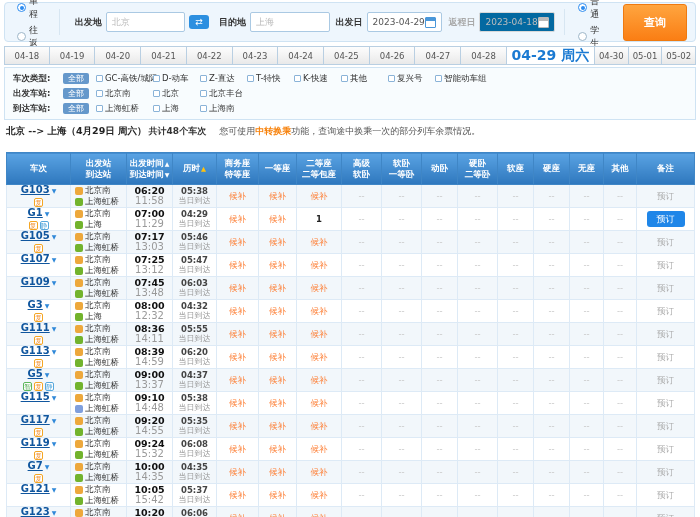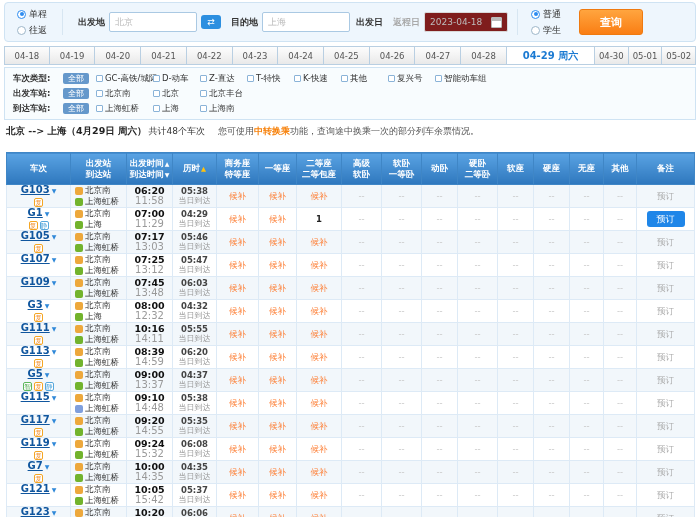--- a/index.html
+++ b/index.html
@@ -13,37 +13,37 @@
   .radio-item { display:flex; align-items:center; gap:3px; }
   .radio { width:9px; height:9px; border:1px solid #9db6c9; border-radius:50%; background:#fff; position:relative; flex:none; }
   .radio.on { border-color:#2d8cf0; }
   .radio.on::after { content:""; position:absolute; inset:1.5px; background:#2d8cf0; border-radius:50%; }
   .vline { width:1px; height:26px; background:#d7e6f2; margin:0 9px; flex:none; }
   .fld-label { font-weight:bold; margin:0 4px 0 6px; white-space:nowrap; }
   .fld { height:20px; background:#fff; border:1px solid #aac9e3; border-radius:2px;
     display:flex; align-items:center; padding:0 5px; }
   .fld.city { width:88px; color:#b9b9b9; }
   .fld.date { width:84px; color:#555; justify-content:space-between; }
-  .fld.disabled { background:#7f1d1d; border-color:#d9d9d9; color:#bdbdbd;align-items:center; }
+  .fld.disabled { background:#0369a1; border-color:#d9d9d9; color:#bdbdbd;align-items:center; }
   .lbl-disabled { color:#a9a9a9; }
   .swap { width:20px; height:14px; background:#2c8fe0; border-radius:3px; color:#fff;
     font-size:9px; line-height:14px; text-align:center; margin:0 4px; flex:none; }
   .cal { width:11px; height:11px; border:1px solid #4a97d9; border-radius:1px; position:relative; background:#fff; flex:none; }
   .cal::before { content:""; position:absolute; left:0; right:0; top:0; height:3px; background:#4a97d9; }
   .cal.grey { border-color:#bbb; } .cal.grey::before { background:#bbb; }
-  .query-btn { margin-left:12px; width:64px; height:26px; background:linear-gradient(#ffa53f,#fa7e14);
+  .query-btn { margin-left:12px; width:64px; height:37px; background:linear-gradient(#ffa53f,#fa7e14);
     border:1px solid #ef7a10; border-radius:3px; color:#fff; font-weight:bold; font-size:11px; flex:none; }
 
   
   .tabs { display:flex; margin:4px 4px 0; height:19px; }
   .tab { border:1px solid #b9cfe2; border-left:none; background:linear-gradient(#fdfdfd,#e9e9e9);
     color:#555; font-size:8.5px; display:flex; align-items:center; justify-content:center;
     flex:1 1 43px; white-space:nowrap; cursor:default; }
   .tab:first-child { border-left:1px solid #b9cfe2; }
-  .tab.active { background:#fff; color:#1b7ad2; font-weight:bold; flex:0 0 88px; font-size:10px; }
+  .tab.active { background:#fff; color:#1b7ad2; font-weight:bold; flex:0 0 88px; font-size:14px; }
   .tab.narrow { flex:1 1 31px; }
 
   
   .filters { margin:2px 4px 0; border:1px solid #cfe3f3; background:#f8fcfe;
     padding:3px 8px; position:relative; font-size:8.5px; color:#333; }
   .f-row { display:flex; align-items:center; height:15px; }
   .f-label { font-weight:bold; width:50px; flex:none; }
   .all-badge { background:#6598cb; color:#fff; border-radius:2px; padding:0 5px; height:11px;
     line-height:11px; font-size:8px; margin-right:7px; flex:none; }
   .opt { display:flex; align-items:center; gap:2px; width:47px; flex:none; white-space:nowrap; }
@@ -51,21 +51,21 @@
   .cb { width:7px; height:7px; border:1px solid #8ab3d8; background:#fff; border-radius:1px; flex:none; }
   .depart-time { position:absolute; right:8px; top:4px; display:flex; align-items:center; gap:3px; }
   .dt-label { font-weight:bold; }
   .dt-select { width:86px; height:15px; border:1px solid #9aa7b0; border-radius:2px; background:#fff;
     font-size:8px; color:#333; display:flex; align-items:center; justify-content:space-between; padding:0 3px; }
   .dt-caret { color:#556; font-size:7px; }
 
   
   .infobar { margin:4px 6px 14px; display:flex; align-items:center; font-size:9px; color:#333; height:14px; }
   .route { font-weight:bold; font-size:9.5px; color:#222; white-space:nowrap; }
-  .count { font-weight:normal; margin-left:2px; white-space:nowrap; }
+  .count { font-weight:bold; margin-left:2px; white-space:nowrap; }
   .tip { margin-left:13px; color:#555; white-space:nowrap; }
   .tip .hl { color:#f7820c; font-weight:bold; }
   .info-cbs { margin-left:auto; display:flex; gap:8px; color:#555; }
   .info-cb { display:flex; align-items:center; gap:3px; white-space:nowrap; }
 
   
   .traintable { margin:2px 6px 0; border-collapse:collapse; table-layout:fixed; width:688px; font-size:8.5px; }
   .traintable thead th { background:linear-gradient(#5aa3e3,#2e77bd); color:#fff; font-weight:bold;
     font-size:8.5px; height:32px; border:1px solid #3f86c6; padding:0; line-height:11px; text-align:center; }
   .traintable tbody td { border:1px solid #ddeaf6; text-align:center; height:23px; padding:0; line-height:10.5px; }
@@ -115,20 +115,24 @@
   <span class="fld-label">出发地</span>
   <span class="fld city">
     <span>北京</span>
   </span>
   <span class="swap">⇄</span>
   <span class="fld-label">目的地</span>
   <span class="fld city">
     <span>上海</span>
   </span>
   <span class="fld-label">出发日</span>
+  <span class="fld date">
+    <span>2023-04-29</span>
+    <span class="cal"></span>
+  </span>
   <span class="fld-label lbl-disabled">返程日</span>
   <span class="fld date disabled">
     <span>2023-04-18</span>
     <span class="cal grey"></span>
   </span>
   <span class="vline"></span>
   <div class="radio-col">
     <span class="radio-item">
       <span class="radio on"></span>
       <span>普通</span>
@@ -544,21 +548,21 @@
        <div class="st-line">
             <span class="st-ic ic-start"></span>
             <span class="st-name">北京南</span>
           </div>
        <div class="st-line">
             <span class="st-ic ic-end"></span>
             <span class="st-name">上海虹桥</span>
           </div>
      </td>
      <td>
-       <div class="t-dep">10:16</div>
+       <div class="t-dep">08:36</div>
        <div class="t-arr">14:11</div>
      </td>
      <td>
        <div class="dur1">05:55</div>
        <div class="dur2">当日到达</div>
      </td>
         <td><span class="houbu">候补</span></td>
         <td><span class="houbu">候补</span></td>
         <td><span class="houbu">候补</span></td>
         <td><span class="dash">--</span></td>

